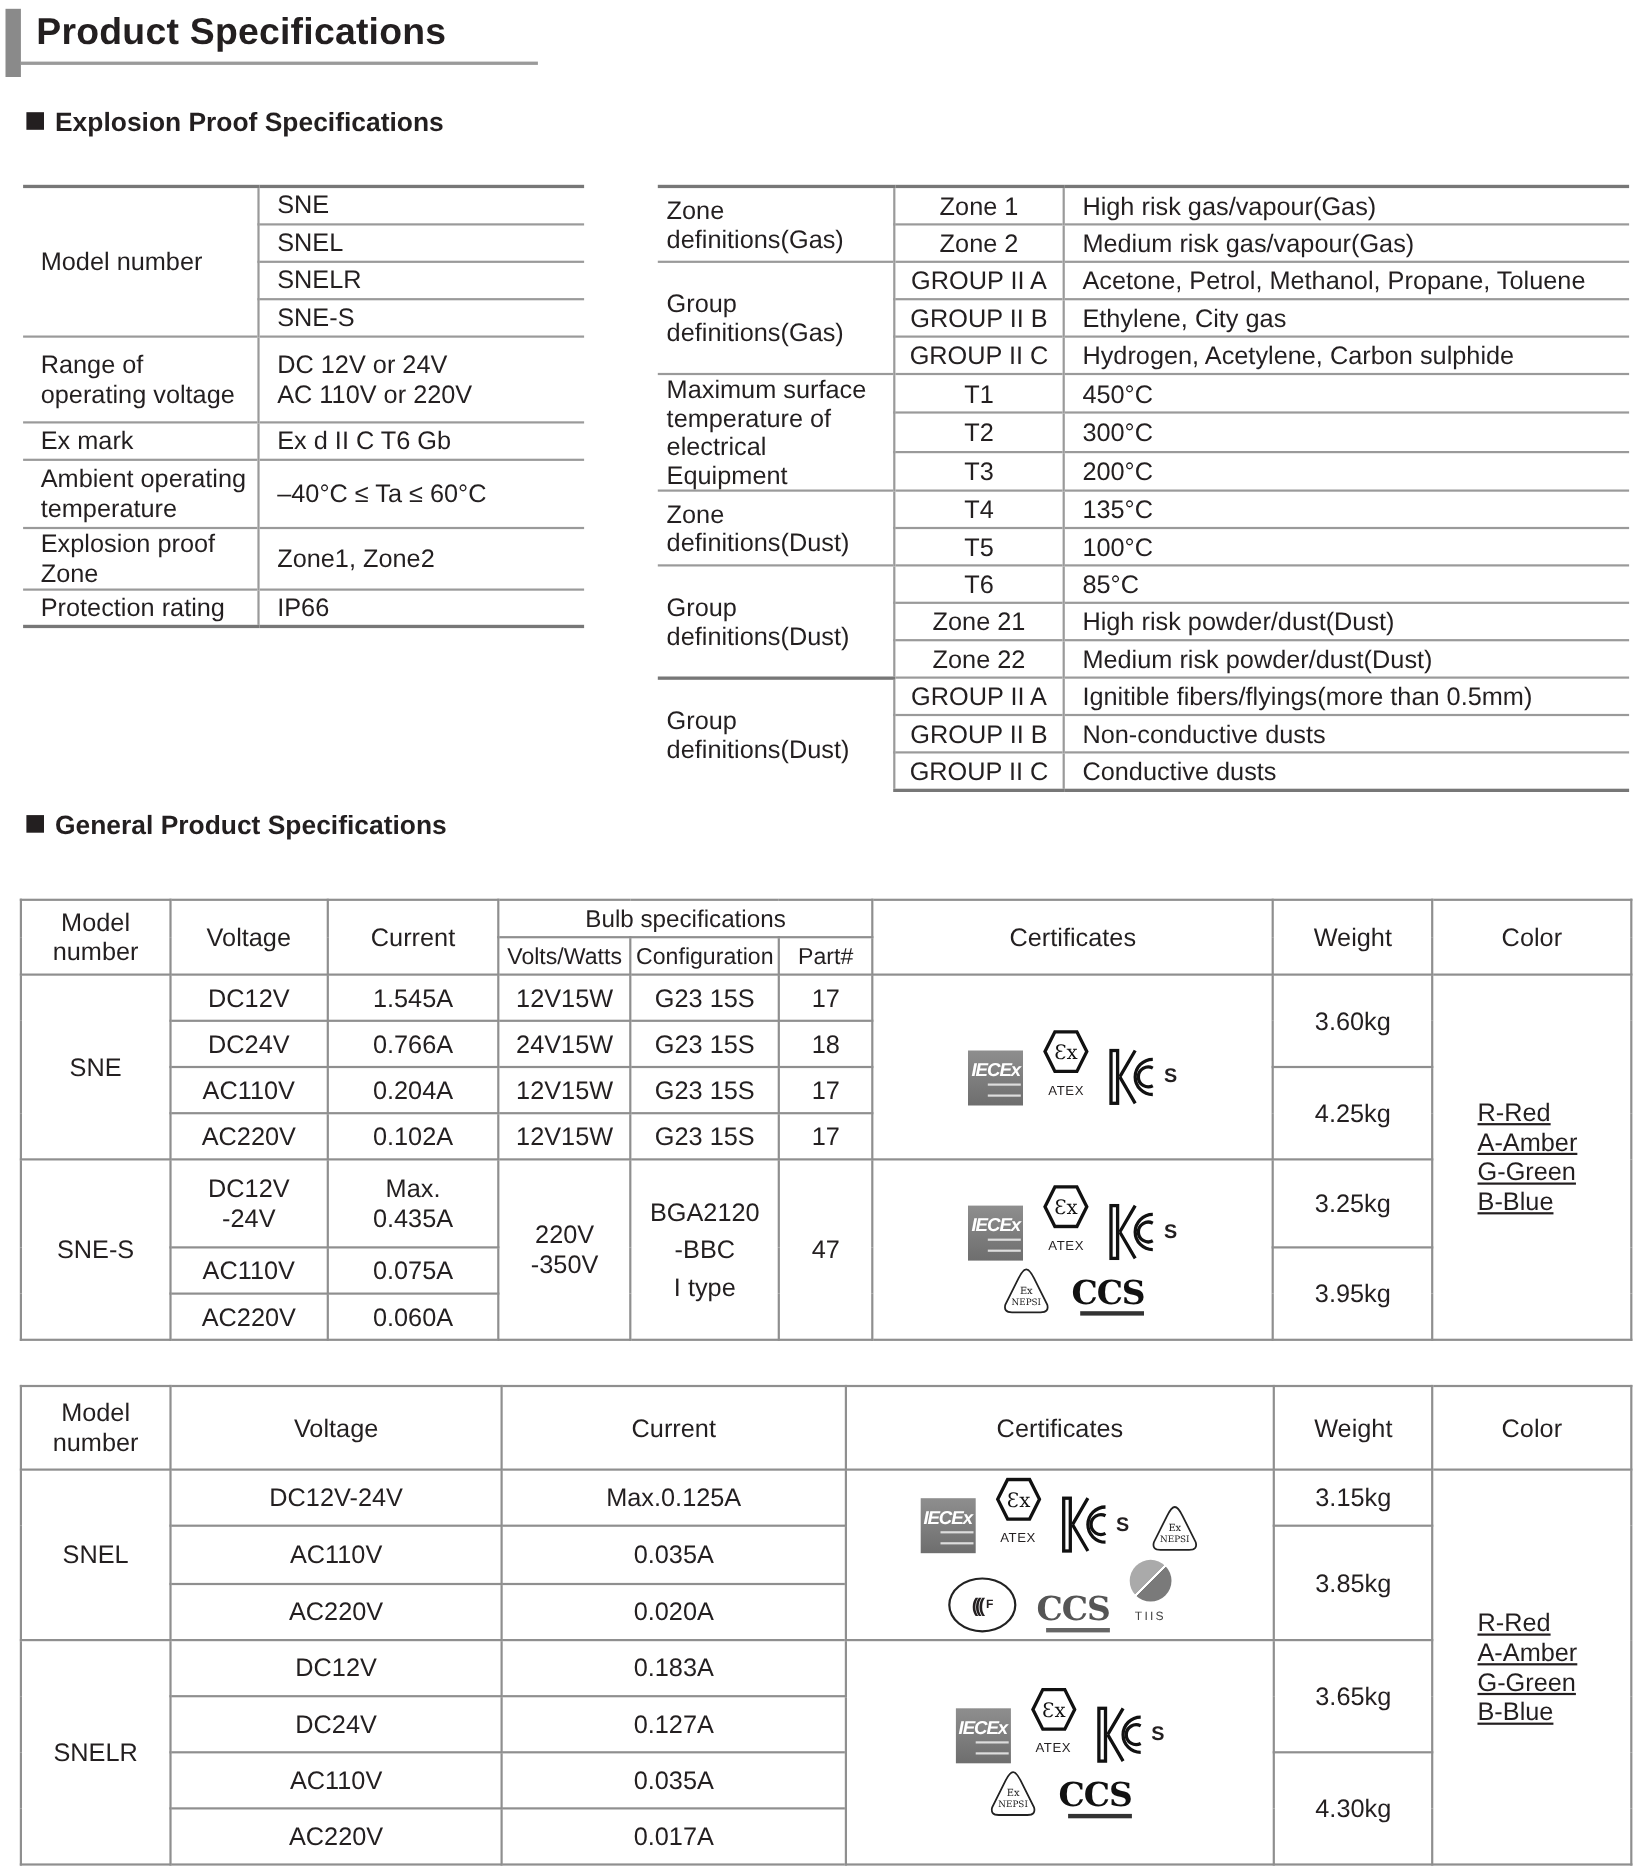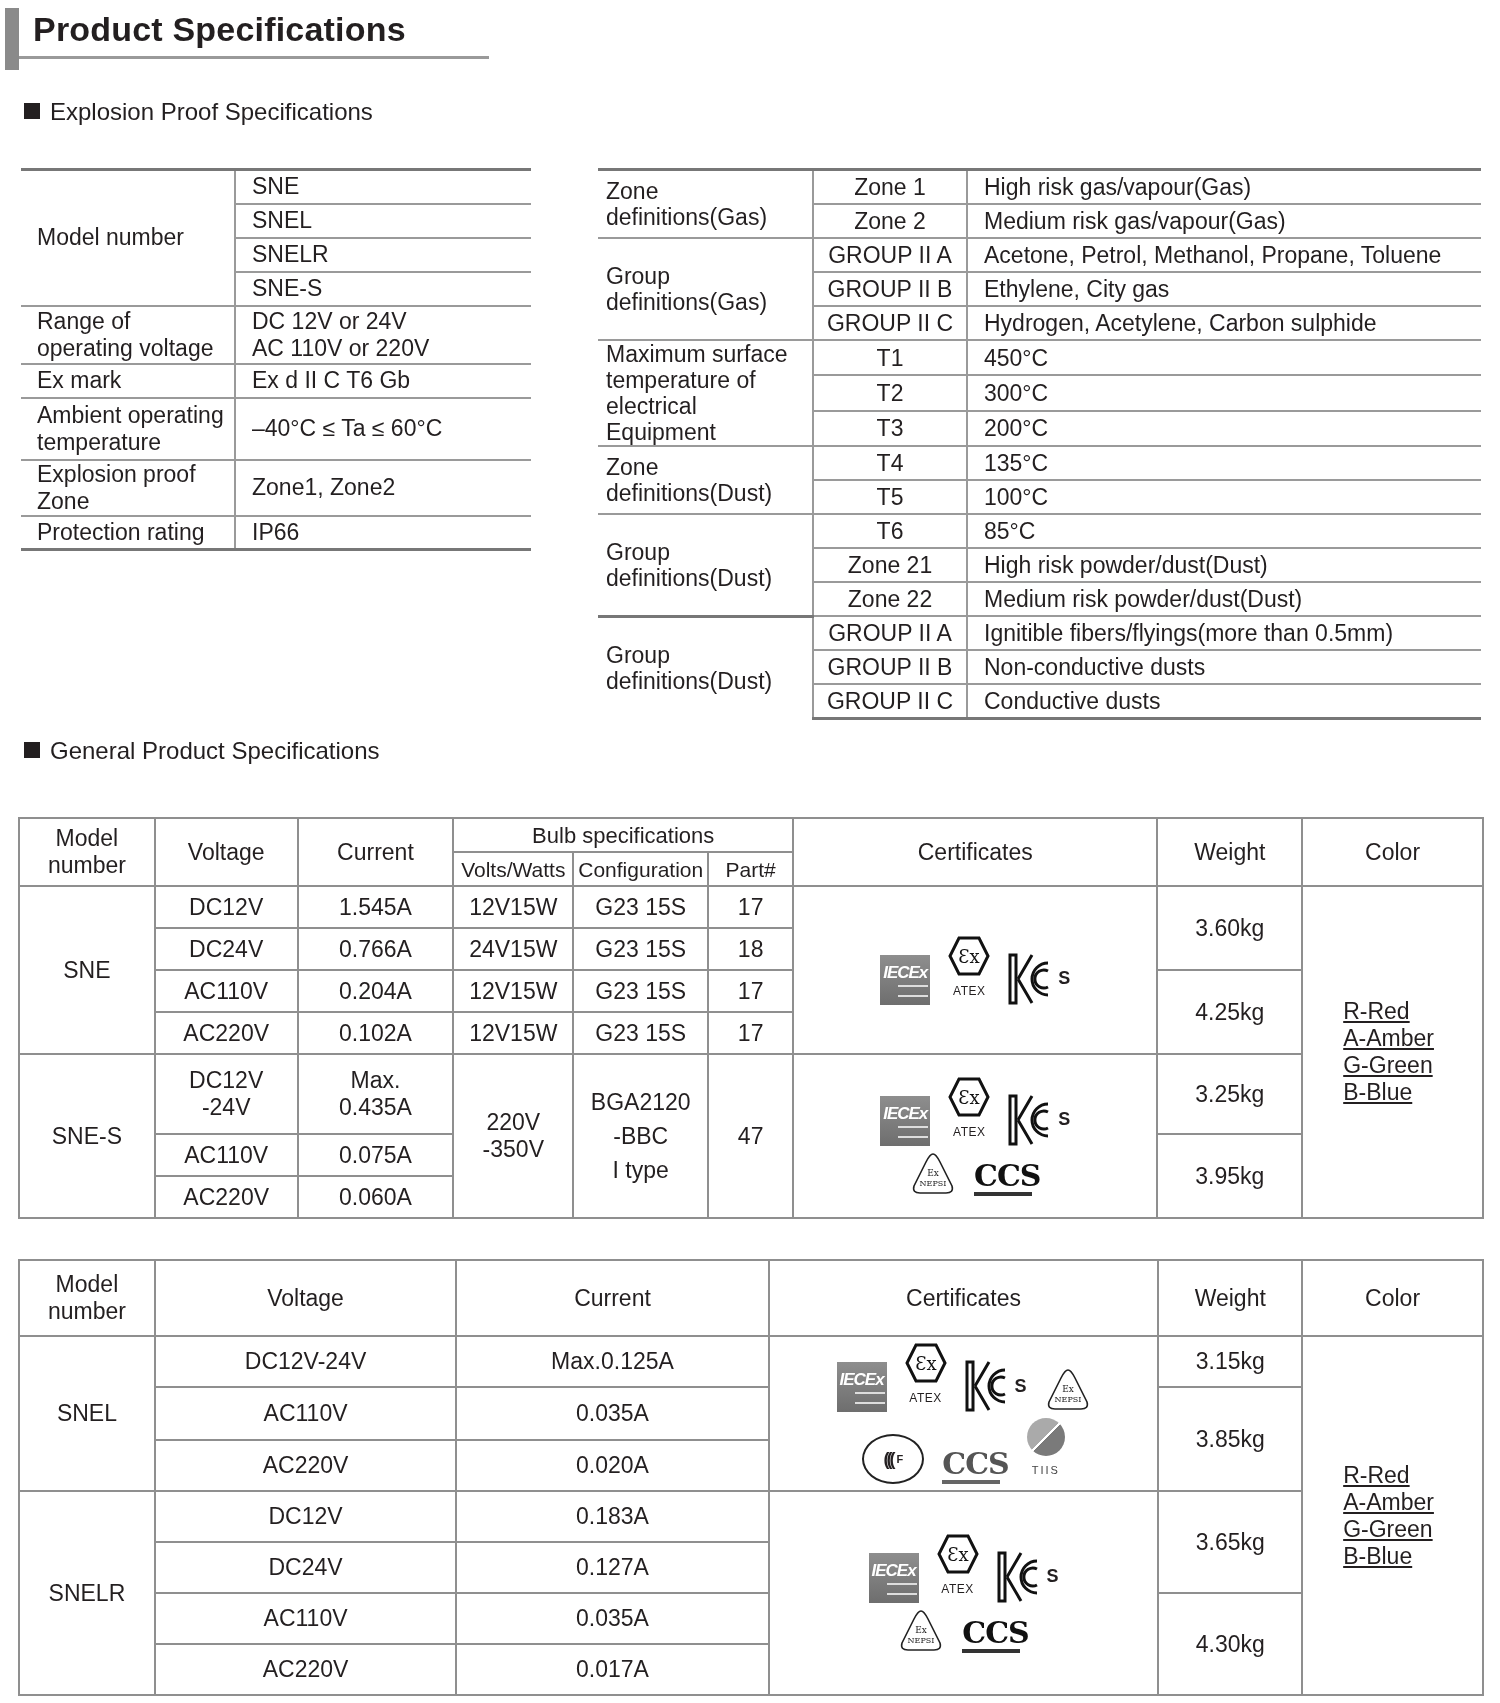--- a/index.html
+++ b/index.html
@@ -1,21 +1,21 @@
 <!DOCTYPE html>
 <html><head>
 <meta charset="utf-8">
 <style>
   html,body{margin:0;padding:0;background:#fff;}
   body{width:1500px;height:1703px;position:relative;overflow:hidden;font-family:"Liberation Sans","DejaVu Sans",sans-serif;color:#231f20;}
   .abs{position:absolute;}
   .title-bar{left:5px;top:8px;width:14px;height:62px;background:#8a8a8a;}
   .title{left:33px;top:10px;font-size:34px;font-weight:bold;letter-spacing:0.2px;}
   .title-rule{left:19px;top:56px;width:470px;height:3px;background:#9a9a9a;}
-  .section{font-size:24px;font-weight:normal;}
+  .section{font-size:24px;font-weight:bold;}
   .section .sq{display:inline-block;width:16px;height:16px;background:#231f20;margin-right:10px;vertical-align:1px;}
 
   table{border-collapse:collapse;font-size:23px;}
   
   .ep{left:21px;top:168px;width:510px;}
   .ep td{border-top:2px solid #9a9a9a;padding:0 0 0 16px;line-height:27px;vertical-align:middle;}
   .ep tr.first td{border-top:3px solid #777;}
   .ep tr.last td{border-bottom:3px solid #777;}
   .ep td.k{width:197px;border-right:2px solid #9a9a9a;}
   .ep td.v{}
@@ -43,21 +43,21 @@
   
   .iecex{width:50px;height:50px;background:linear-gradient(180deg,#8e8e8e,#6e6e6e);color:#fff;font-weight:bold;font-style:italic;font-size:17px;line-height:36px;letter-spacing:-1px;position:relative;text-align:center;}
   .iecex::after{content:"";position:absolute;left:18px;right:2px;bottom:8px;height:8px;border-top:2px solid #ddd;border-bottom:2px solid #ddd;}
   .atex{display:flex;flex-direction:column;align-items:center;}
   .hex{width:42px;height:40px;position:relative;}
   .hex svg{display:block;}
   .atex-lbl{font-weight:normal;font-size:12px;letter-spacing:0.5px;margin-top:2px;}
   .kcs{display:flex;align-items:center;}
   .kcs .s{font-weight:bold;font-size:18px;margin-left:6px;}
   .nepsi svg{display:block;}
-  .ccs{display:flex;flex-direction:column;align-items:flex-start;}
+  .ccs{display:flex;flex-direction:column;align-items:flex-end;}
   .ccs .t{font-family:"DejaVu Serif",serif;font-weight:bold;font-size:30px;line-height:30px;letter-spacing:-1px;color:#111;}
   .ccs .u{width:58px;height:4px;background:#333;margin-top:1px;}
   .ccs.gray .t{color:#555;}
   .ccc{width:58px;height:46px;border:2px solid #222;border-radius:50%;display:flex;align-items:center;justify-content:center;font-weight:bold;font-size:18px;letter-spacing:-3px;}
   .tiis{display:flex;flex-direction:column;align-items:center;}
   .tiis .disc{width:38px;height:38px;border-radius:50%;background:linear-gradient(135deg,#aaa 0 48%,#fff 48% 52%,#7a7a7a 52%);}
   .tiis .l{font-size:11px;letter-spacing:2px;margin-top:1px;color:#444;}
 </style>
 </head>
 <body>
@@ -78,21 +78,21 @@
   </tr>
   <tr style="height:34px;">
         <td class="v">SNEL</td>
       </tr>
   <tr style="height:34px;">
         <td class="v">SNELR</td>
       </tr>
   <tr style="height:34px;">
         <td class="v">SNE-S</td>
       </tr>
-  <tr style="height:58px;">
+  <tr style="height:78px;">
     <td class="k"><span>Range of</span><br><span>operating voltage</span></td>
     <td class="v"><span>DC 12V or 24V</span><br><span>AC 110V or 220V</span></td>
   </tr>
   <tr style="height:34px;">
     <td class="k">Ex mark</td>
     <td class="v">Ex d II C T6 Gb</td>
   </tr>
   <tr style="height:62px;">
     <td class="k"><span>Ambient operating</span><br><span>temperature</span></td>
     <td class="v">–40°C ≤ Ta ≤ 60°C</td>

